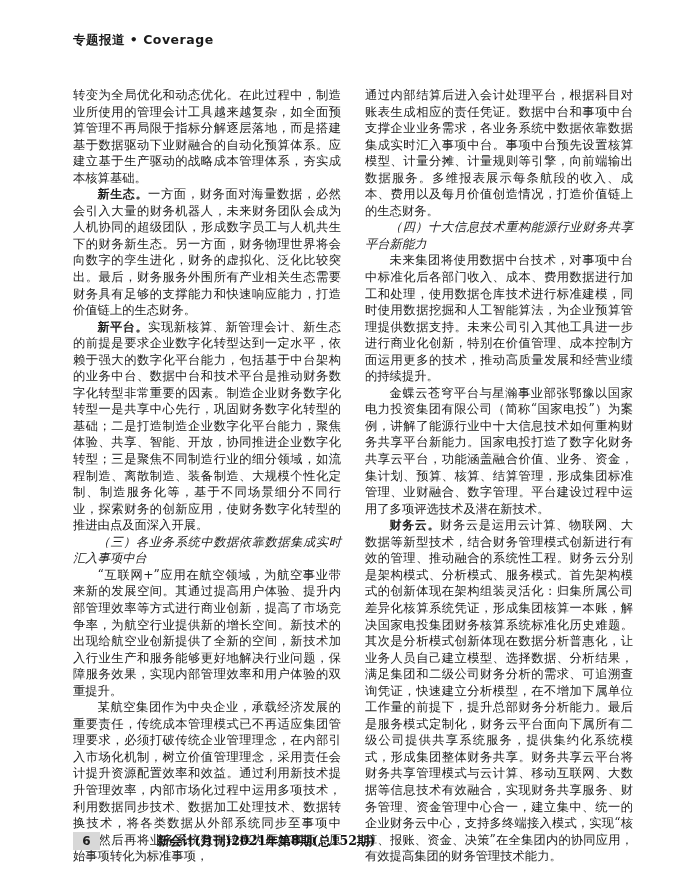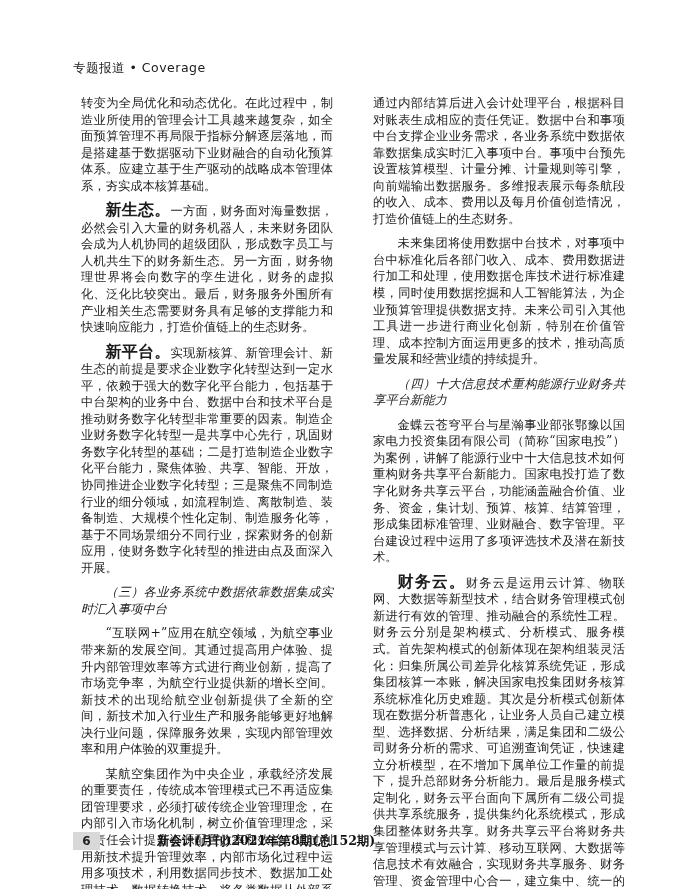--- a/index.html
+++ b/index.html
@@ -12,23 +12,23 @@
     width: 700px;
     height: 889px;
     background: #ffffff;
     overflow: hidden;
     font-family: "DejaVu Serif", "Liberation Serif", serif;
     color: #1c1c1c;
   }
   .header {
     position: absolute;
     left: 73px;
-    top: 60px;
+    top: 32px;
     font-family: "DejaVu Sans", "Liberation Sans", sans-serif;
-    font-weight: normal;
+    font-weight: bold;
     font-size: 12.5px;
     letter-spacing: 0.5px;
     color: #1a1a1a;
   }
   .content {
     position: absolute;
     left: 73px;
     top: 87px;
     width: 560px;
     display: flex;
@@ -36,31 +36,31 @@
   }
   .col {
     width: 268px;
     flex: 0 0 268px;
     font-size: 12.3px;
     line-height: 16.55px;
     text-align: justify;
     text-justify: inter-ideograph;
     word-break: break-all;
   }
-  .para { margin: 8px; }
+  .para { margin: 0; }
   .para.indent { text-indent: 2em; }
   .para.heading {
     text-indent: 2em;
     font-style: italic;
   }
   .lead {
     font-style: normal;
     font-family: Liberation Sans, sans-serif;
     font-weight: bold;
-    font-size: 16px;
+    font-size: 12px;
   }
   .footer {
     position: absolute;
     left: 73px;
     top: 832px;
     display: flex;
     align-items: center;
     gap: 10px;
   }
   .page-num {
@@ -94,22 +94,22 @@
     <div class="col">
         <p class="para plain">转变为全局优化和动态优化。在此过程中，制造业所使用的管理会计工具越来越复杂，如全面预算管理不再局限于指标分解逐层落地，而是搭建基于数据驱动下业财融合的自动化预算体系。应建立基于生产驱动的战略成本管理体系，夯实成本核算基础。</p>
         <p class="para indent"><span class="lead">新生态。</span>一方面，财务面对海量数据，必然会引入大量的财务机器人，未来财务团队会成为人机协同的超级团队，形成数字员工与人机共生下的财务新生态。另一方面，财务物理世界将会向数字的孪生进化，财务的虚拟化、泛化比较突出。最后，财务服务外围所有产业相关生态需要财务具有足够的支撑能力和快速响应能力，打造价值链上的生态财务。</p>
         <p class="para indent"><span class="lead">新平台。</span>实现新核算、新管理会计、新生态的前提是要求企业数字化转型达到一定水平，依赖于强大的数字化平台能力，包括基于中台架构的业务中台、数据中台和技术平台是推动财务数字化转型非常重要的因素。制造企业财务数字化转型一是共享中心先行，巩固财务数字化转型的基础；二是打造制造企业数字化平台能力，聚焦体验、共享、智能、开放，协同推进企业数字化转型；三是聚焦不同制造行业的细分领域，如流程制造、离散制造、装备制造、大规模个性化定制、制造服务化等，基于不同场景细分不同行业，探索财务的创新应用，使财务数字化转型的推进由点及面深入开展。</p>
         <p class="para heading">（三）各业务系统中数据依靠数据集成实时汇入事项中台</p>
         <p class="para indent">“互联网+”应用在航空领域，为航空事业带来新的发展空间。其通过提高用户体验、提升内部管理效率等方式进行商业创新，提高了市场竞争率，为航空行业提供新的增长空间。新技术的出现给航空业创新提供了全新的空间，新技术加入行业生产和服务能够更好地解决行业问题，保障服务效果，实现内部管理效率和用户体验的双重提升。</p>
         <p class="para indent">某航空集团作为中央企业，承载经济发展的重要责任，传统成本管理模式已不再适应集团管理要求，必须打破传统企业管理理念，在内部引入市场化机制，树立价值管理理念，采用责任会计提升资源配置效率和效益。通过利用新技术提升管理效率，内部市场化过程中运用多项技术，利用数据同步技术、数据加工处理技术、数据转换技术，将各类数据从外部系统同步至事项中台，然后再将业务系统数据转换为原始事项，原始事项转化为标准事项，</p>
       </div>
     <div class="col">
         <p class="para plain">通过内部结算后进入会计处理平台，根据科目对账表生成相应的责任凭证。数据中台和事项中台支撑企业业务需求，各业务系统中数据依靠数据集成实时汇入事项中台。事项中台预先设置核算模型、计量分摊、计量规则等引擎，向前端输出数据服务。多维报表展示每条航段的收入、成本、费用以及每月价值创造情况，打造价值链上的生态财务。</p>
+        <p class="para heading">（四）十大信息技术重构能源行业财务共享平台新能力</p>
         <p class="para indent">未来集团将使用数据中台技术，对事项中台中标准化后各部门收入、成本、费用数据进行加工和处理，使用数据仓库技术进行标准建模，同时使用数据挖掘和人工智能算法，为企业预算管理提供数据支持。未来公司引入其他工具进一步进行商业化创新，特别在价值管理、成本控制方面运用更多的技术，推动高质量发展和经营业绩的持续提升。</p>
-        <p class="para heading">（四）十大信息技术重构能源行业财务共享平台新能力</p>
         <p class="para indent">金蝶云苍穹平台与星瀚事业部张鄂豫以国家电力投资集团有限公司（简称“国家电投”）为案例，讲解了能源行业中十大信息技术如何重构财务共享平台新能力。国家电投打造了数字化财务共享云平台，功能涵盖融合价值、业务、资金，集计划、预算、核算、结算管理，形成集团标准管理、业财融合、数字管理。平台建设过程中运用了多项评选技术及潜在新技术。</p>
         <p class="para indent"><span class="lead">财务云。</span>财务云是运用云计算、物联网、大数据等新型技术，结合财务管理模式创新进行有效的管理、推动融合的系统性工程。财务云分别是架构模式、分析模式、服务模式。首先架构模式的创新体现在架构组装灵活化：归集所属公司差异化核算系统凭证，形成集团核算一本账，解决国家电投集团财务核算系统标准化历史难题。其次是分析模式创新体现在数据分析普惠化，让业务人员自己建立模型、选择数据、分析结果，满足集团和二级公司财务分析的需求、可追溯查询凭证，快速建立分析模型，在不增加下属单位工作量的前提下，提升总部财务分析能力。最后是服务模式定制化，财务云平台面向下属所有二级公司提供共享系统服务，提供集约化系统模式，形成集团整体财务共享。财务共享云平台将财务共享管理模式与云计算、移动互联网、大数据等信息技术有效融合，实现财务共享服务、财务管理、资金管理中心合一，建立集中、统一的企业财务云中心，支持多终端接入模式，实现“核算、报账、资金、决策”在全集团内的协同应用，有效提高集团的财务管理技术能力。</p>
       </div>
   </div>
 
   <div class="footer">
     <div class="page-num">6</div>
     <div class="journal">新会计(月刊)2021年第8期(总152期)</div>
   </div>
 

